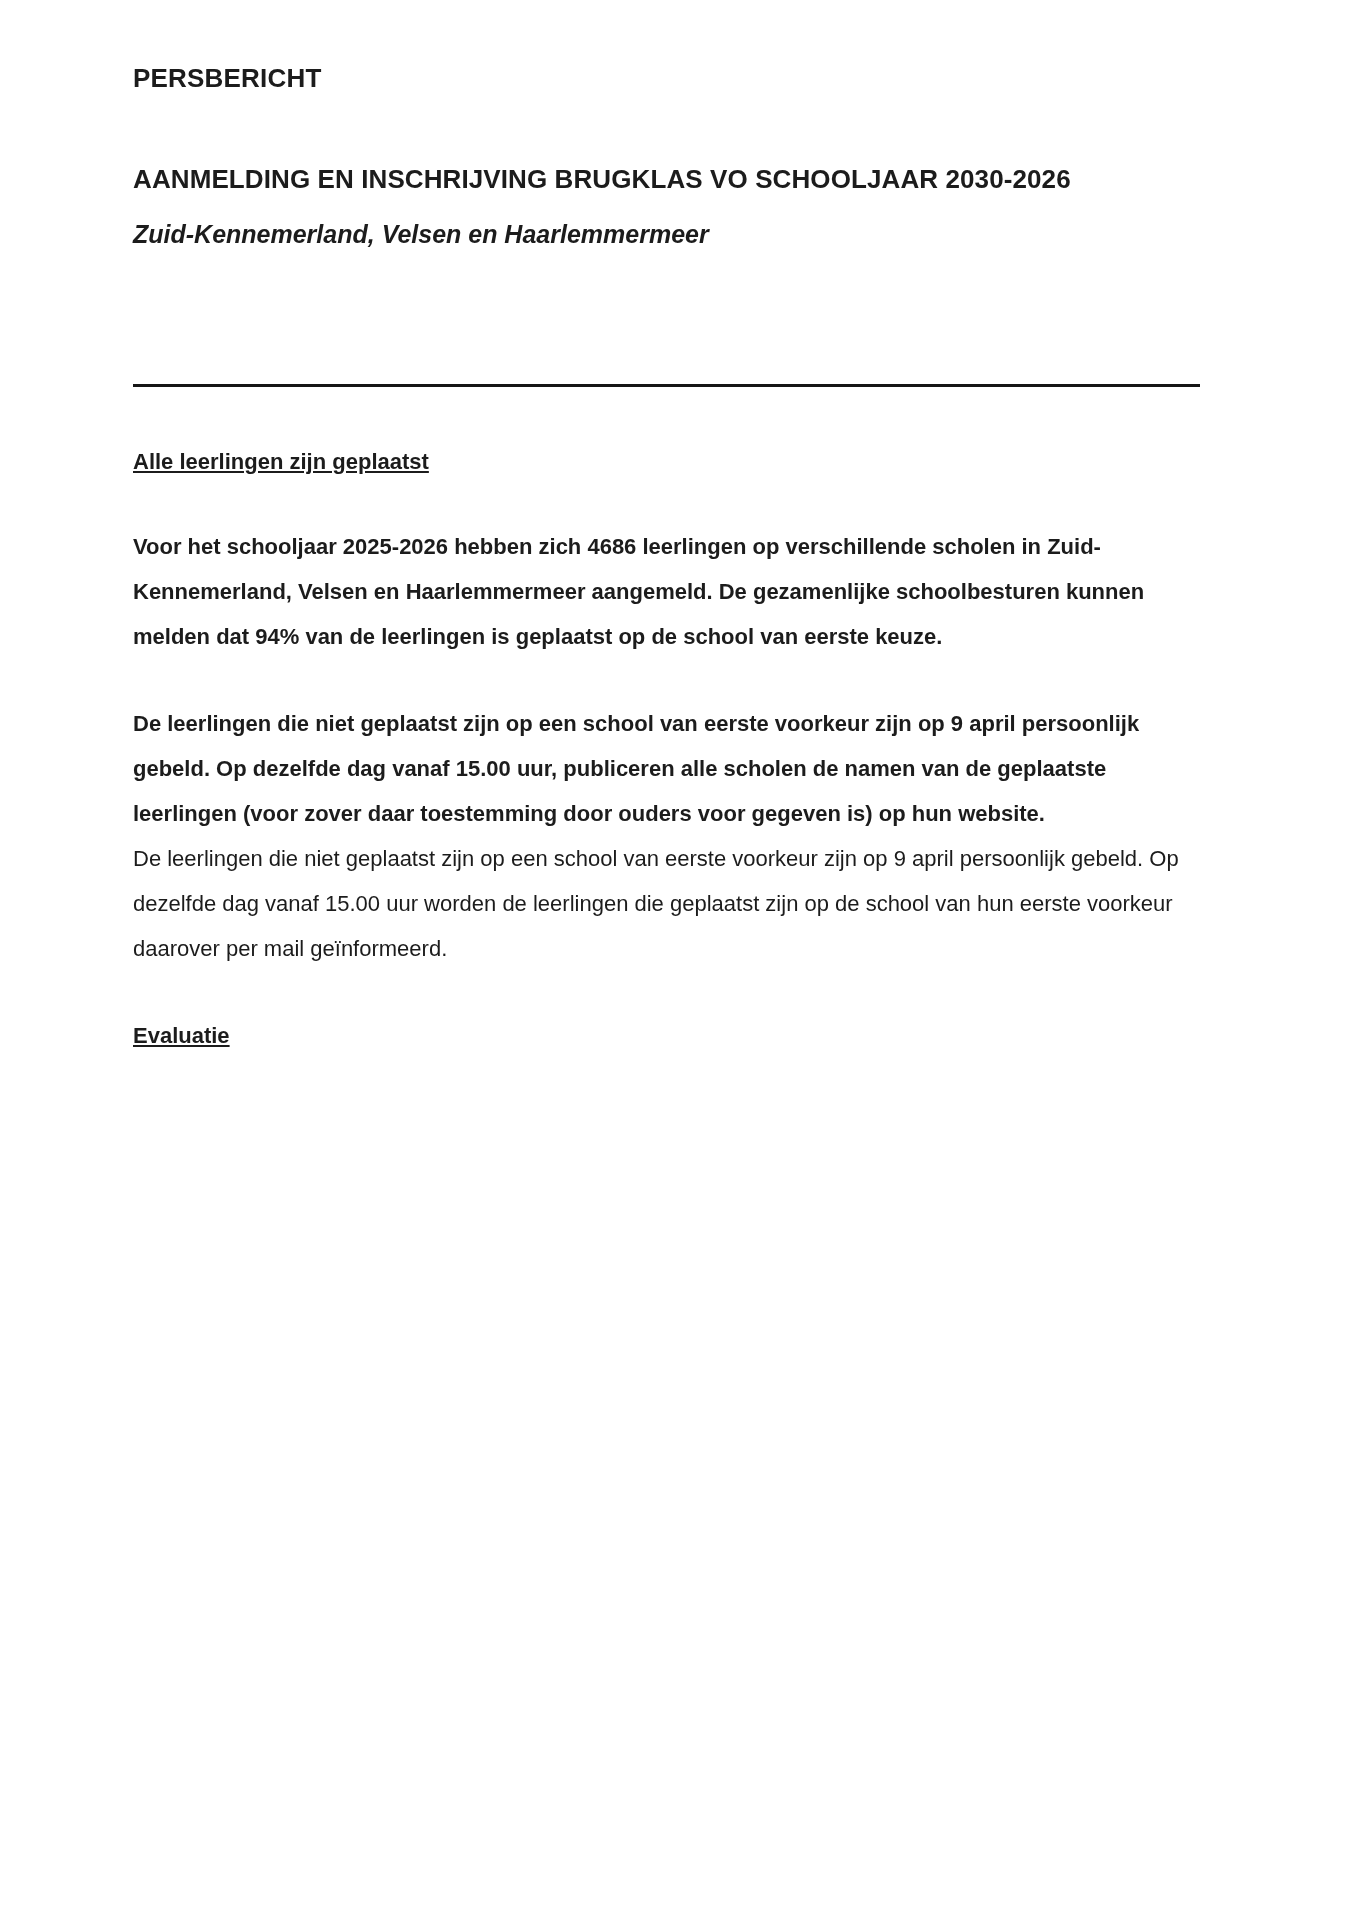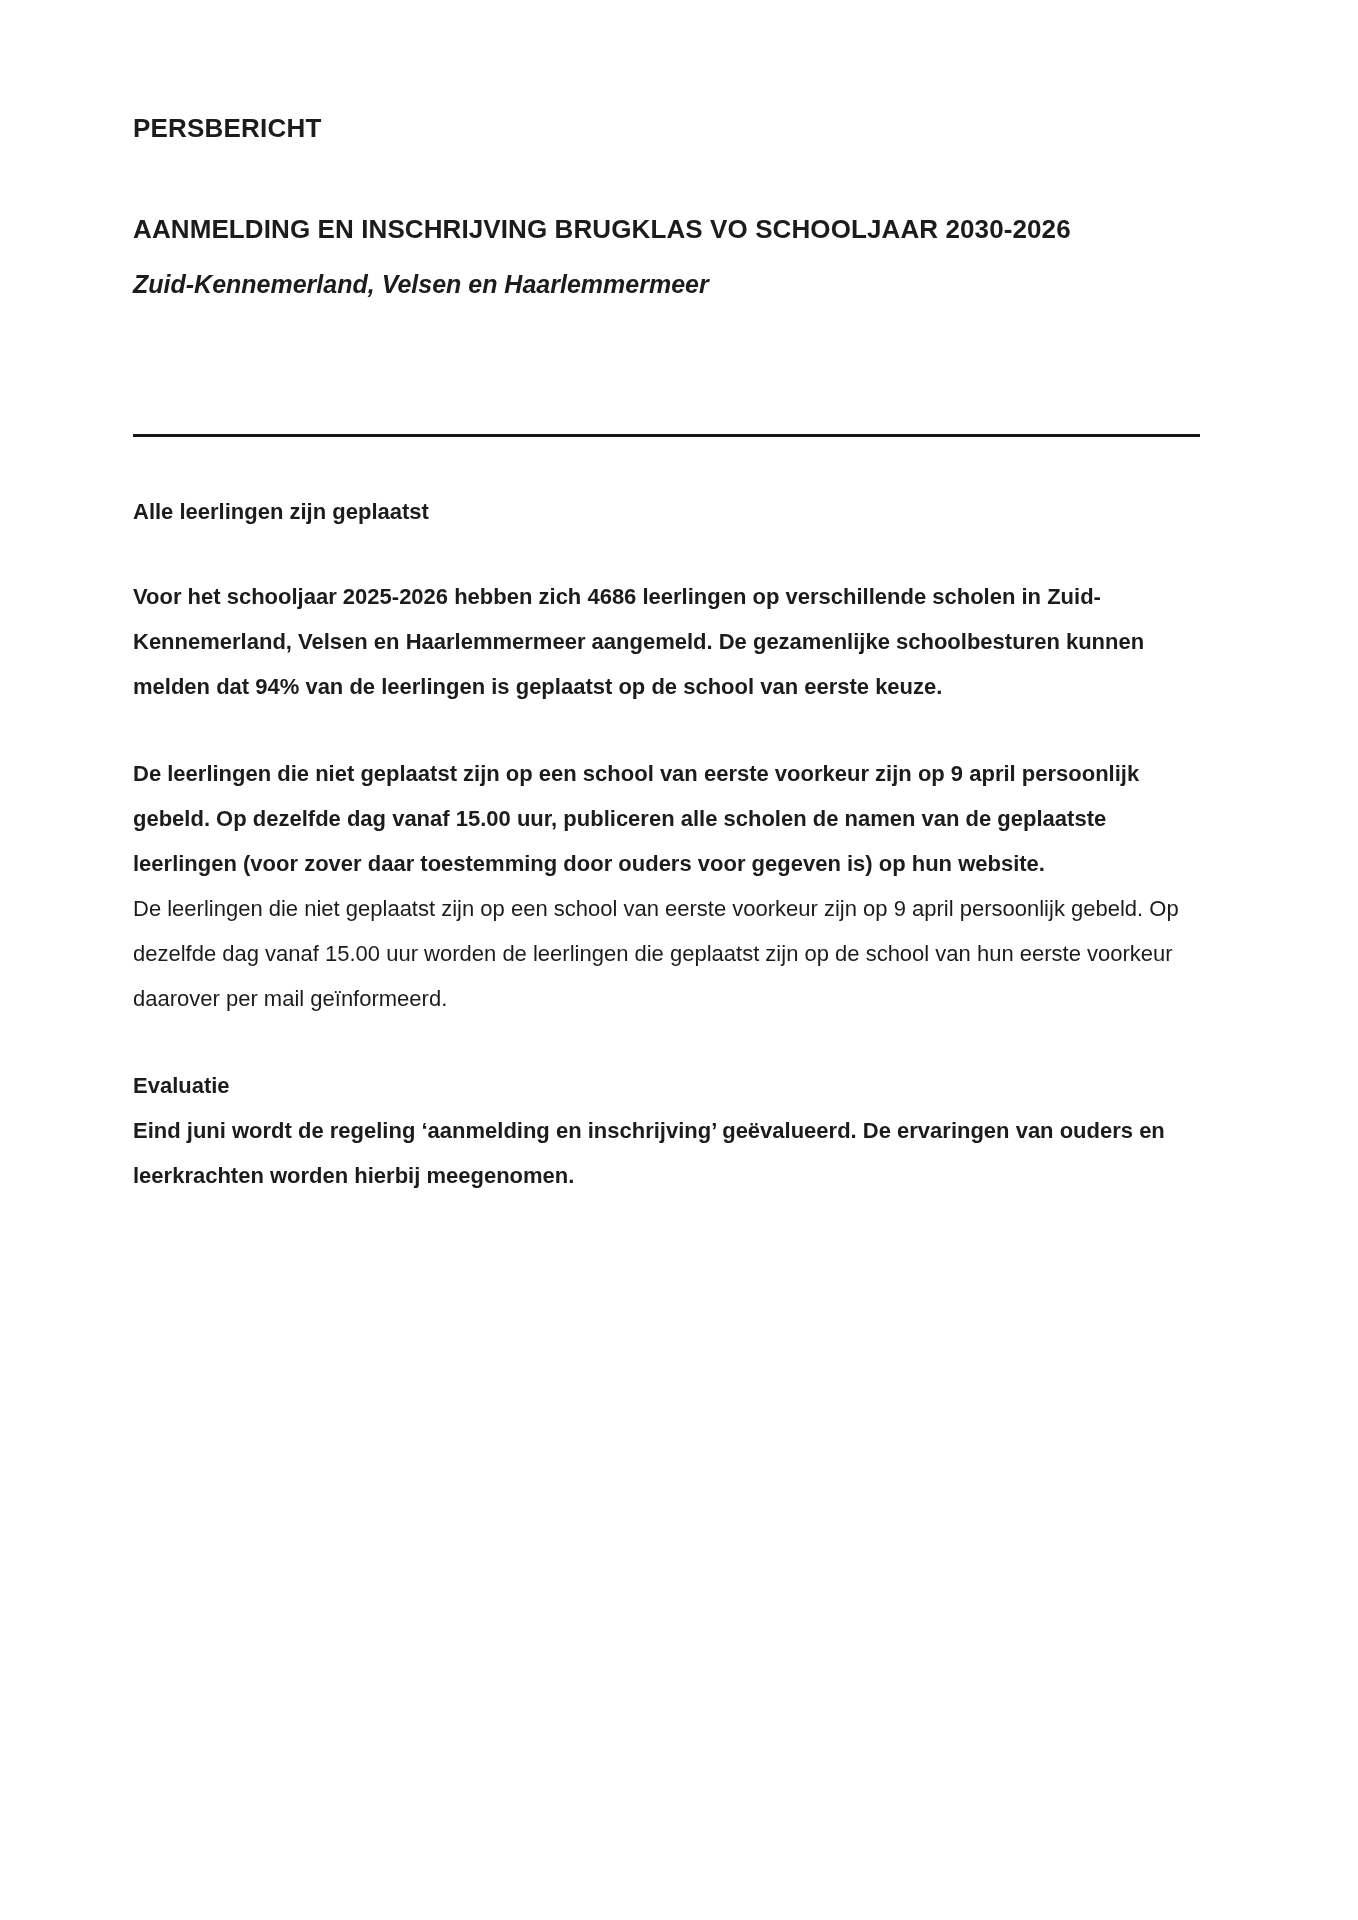--- a/index.html
+++ b/index.html
@@ -8,21 +8,21 @@
     width: 1358px;
     height: 1920px;
     font-family: "Liberation Sans", "DejaVu Sans", sans-serif;
     color: #1c1c1c;
     overflow: hidden;
   }
   .page {
     width: 1358px;
     height: 1400px;
     background: #ffffff;
-    padding: 113px 158px 0 133px; 
+    padding: 63px 158px 0 133px; 
   }
   .kicker {
     font-size: 26px;
     font-weight: bold;
     letter-spacing: 0.2px;
     margin-bottom: 70px;
   }
   .doc-title {
     font-size: 26px;
     font-weight: bold;
@@ -39,20 +39,21 @@
     border: none;
     border-top: 3px solid #161616;
     margin-top: 135px;
     margin-bottom: 52px;
     width: 100%;
   }
   .section-heading {
     font-size: 22px;
     font-weight: bold;
     line-height: 45px;
+    text-decoration: underline;
   }
   .body-text {
     font-size: 22px;
     line-height: 45px;
     font-weight: normal;
   }
   
   .gap-after { margin-bottom: 42px; }
   .gap-after-sm { margin-bottom: 40px; }
   .no-gap { margin-bottom: 0; font-weight: bold; }
@@ -83,16 +84,15 @@
   <section>
     <p class="body-text no-gap">De leerlingen die niet geplaatst zijn op een school van eerste voorkeur zijn op 9 april persoonlijk gebeld. Op dezelfde dag vanaf 15.00 uur, publiceren alle scholen de namen van de geplaatste leerlingen (voor zover daar toestemming door ouders voor gegeven is) op hun website.</p>
   </section>
 
   <section>
     <p class="body-text gap-after">De leerlingen die niet geplaatst zijn op een school van eerste voorkeur zijn op 9 april persoonlijk gebeld. Op dezelfde dag vanaf 15.00 uur worden de leerlingen die geplaatst zijn op de school van hun eerste voorkeur daarover per mail geïnformeerd.</p>
   </section>
 
   <section>
     <div class="section-heading">Evaluatie</div>
-    <p class="body-text no-gap">Eind juni wordt de regeling ‘aanmelding en inschrijving’ geëvalueerd. De ervaringen van ouders en leerkrachten worden hierbij meegenomen.</p>
   </section>
 
 </div>
 
 </body></html>

